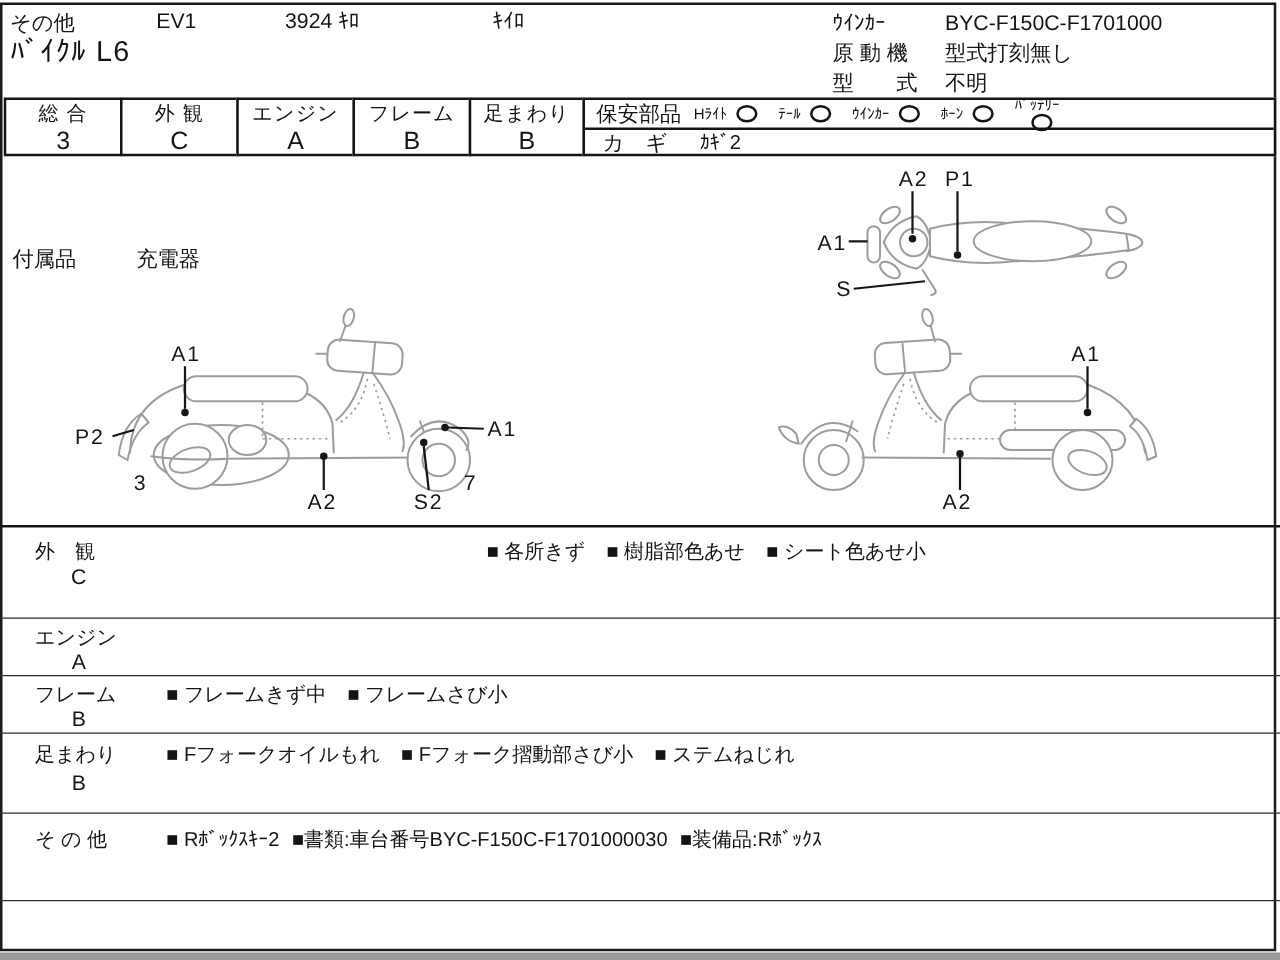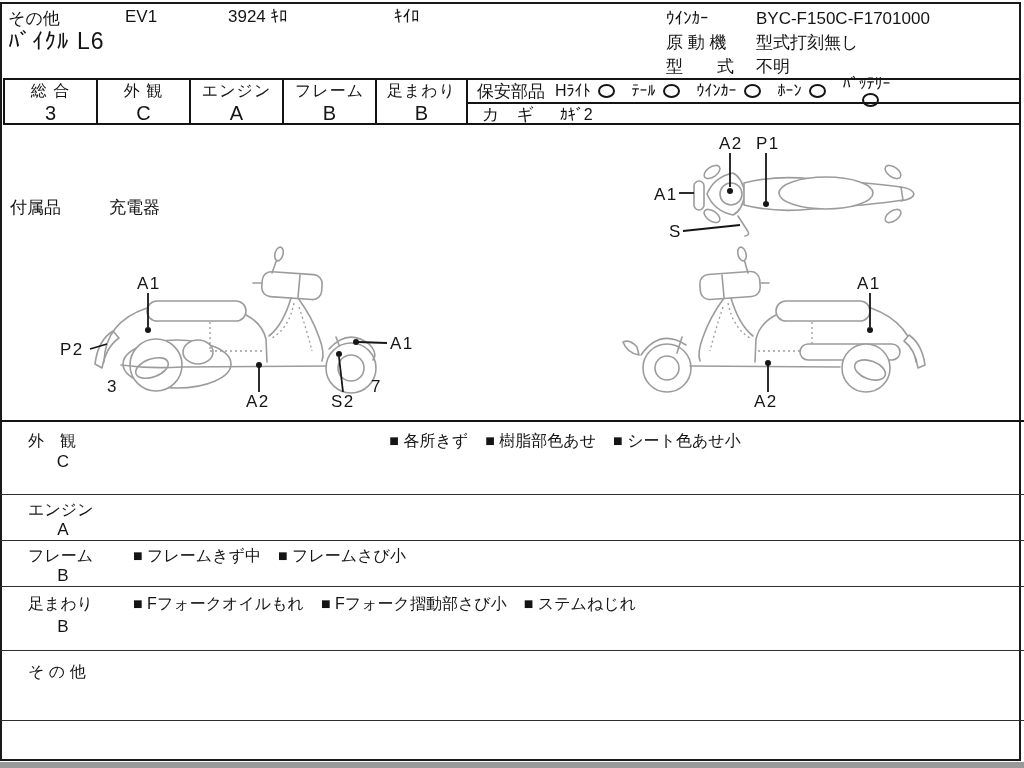--- a/index.html
+++ b/index.html
@@ -22,21 +22,21 @@
          box-sizing:border-box;text-align:center;background:#fff;}
   .rcell .rlab{font-size:16px;margin-top:1px;letter-spacing:1px;}
   .rcell .rval{font-size:20px;line-height:22px;}
   #safety-box{position:absolute;left:466px;top:78px;width:555px;height:47px;
               border:2px solid #141414;box-sizing:border-box;background:#fff;}
   #safety-row1{position:absolute;left:0;top:0;width:100%;height:22px;display:flex;align-items:center;}
   #safety-div{position:absolute;left:0;top:22px;width:100%;height:0;border-top:2px solid #141414;}
   #safety-row2{position:absolute;left:0;top:24px;width:100%;height:21px;display:flex;align-items:center;}
   .sf-title{font-size:17px;margin:0 10px 0 9px;}
   .sf-item{display:flex;align-items:center;margin-right:17px;}
-  .sf-name{font-size:16px;margin-right:7px;white-space:pre;}
+  .sf-name{font-size:12px;margin-right:7px;white-space:pre;}
   .sf-circle{display:inline-block;width:13px;height:10px;border:2.5px solid #141414;border-radius:50%;}
   .kg-label{font-size:17px;margin-left:14px;white-space:pre;}
   .kg-value{font-size:16px;margin-left:26px;white-space:pre;}
 
   
   #accessories{left:10px;top:196px;font-size:17px;}
   #accessories .acc-val{margin-left:48px;}
 
   
   #diagram-svg{position:absolute;left:0;top:125px;}
@@ -255,16 +255,19 @@
     </div>
     <div class="crow" style="height:63px;">
       <div class="clabel" style="top:7px;">足まわり</div>
       <div class="cgrade" style="top:30px;">B</div>
       <div class="ccom" style="top:7px;">
         <span>■ Fフォークオイルもれ</span><span>■ Fフォーク摺動部さび小</span><span>■ ステムねじれ</span>
       </div>
     </div>
     <div class="crow" style="height:69px;">
       <div class="clabel" style="top:11px;">そ の 他</div>
+      <div class="ccom" style="top:11px;">
+        <span style="margin-right:10px;">■ Rﾎﾞｯｸｽｷｰ2</span><span style="margin-right:10px;">■書類:車台番号BYC-F150C-F1701000030</span><span>■装備品:Rﾎﾞｯｸｽ</span>
+      </div>
     </div>
     <div class="crow" style="height:47px;"></div>
   </div>
 </div>
 
 </body></html>

